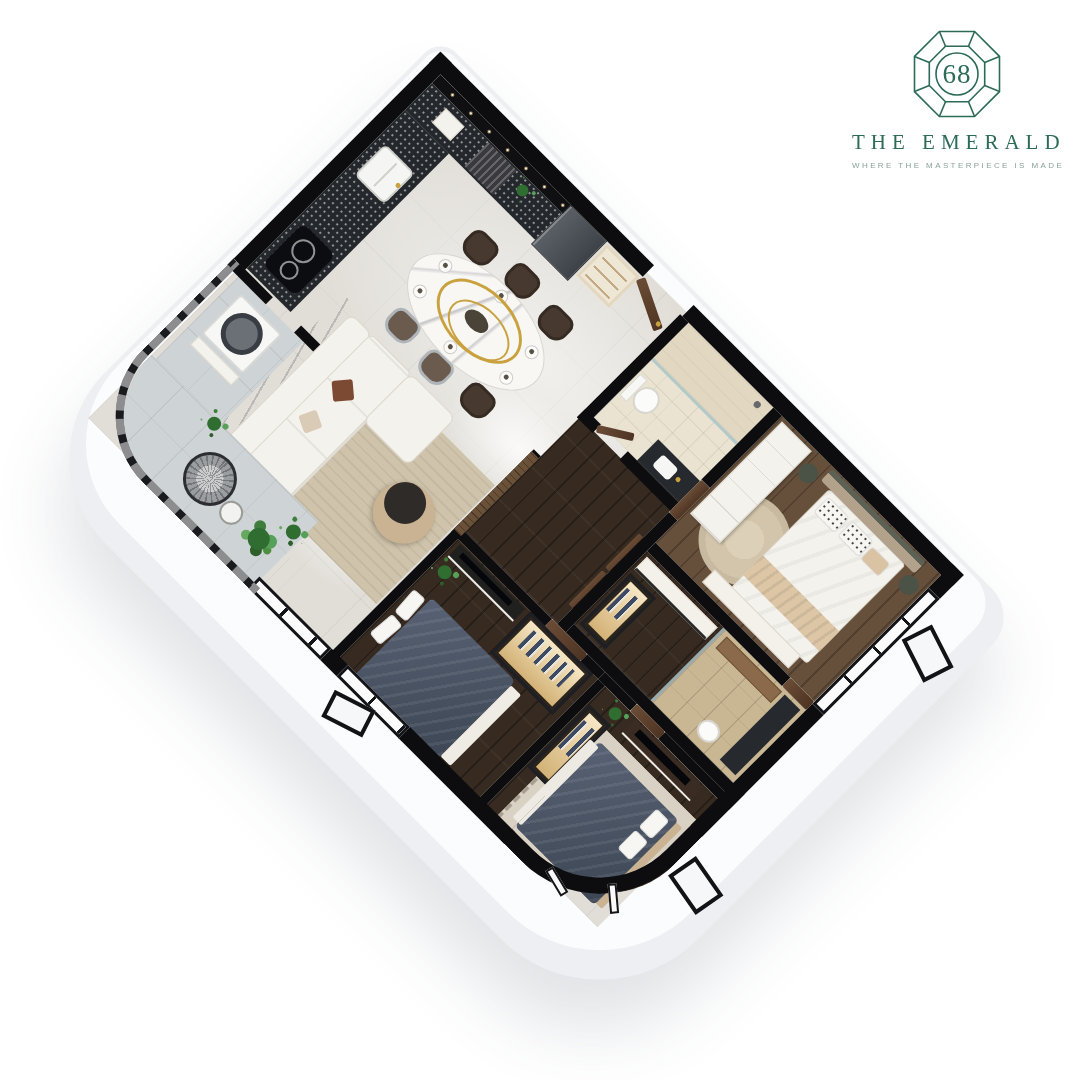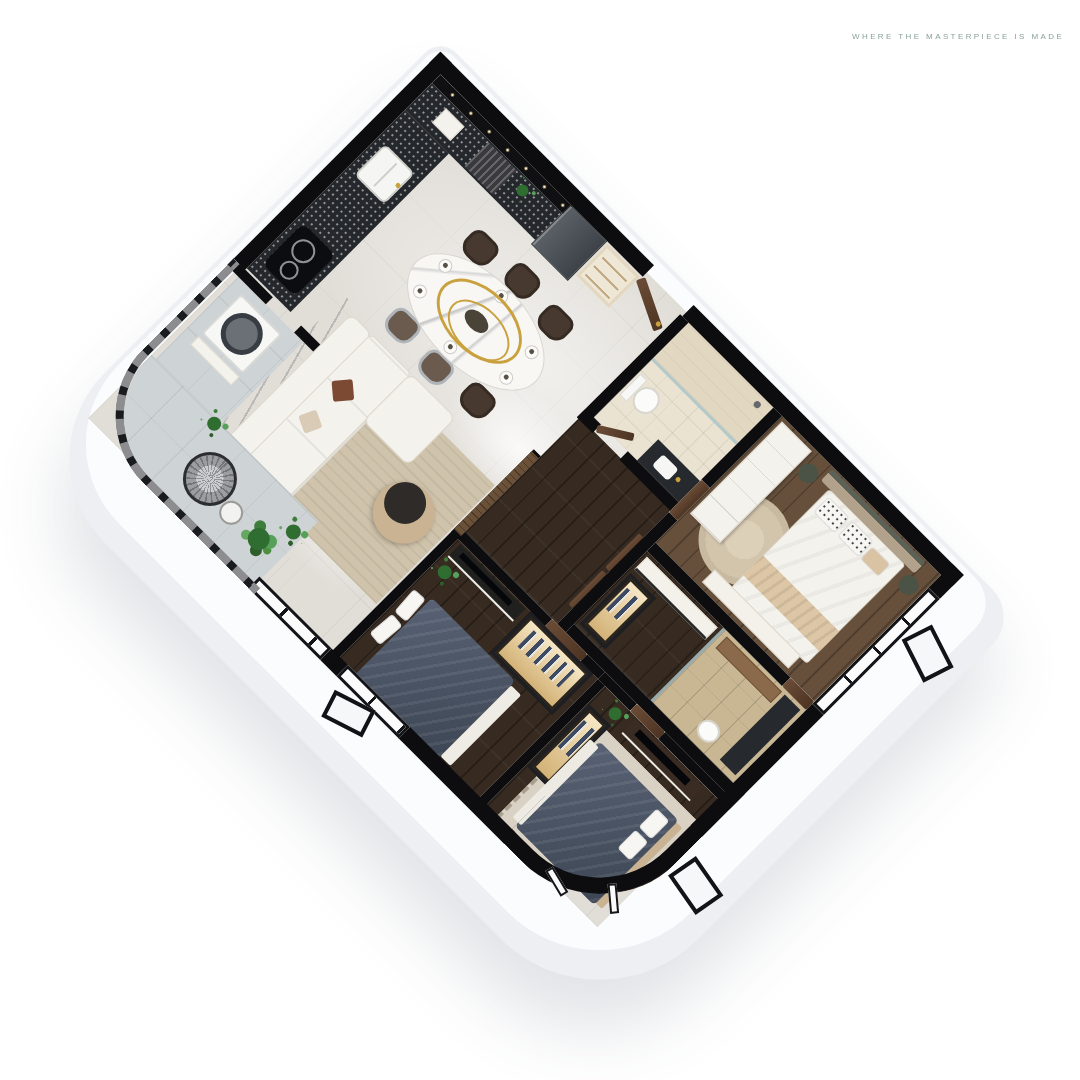--- a/index.html
+++ b/index.html
@@ -122,20 +122,37 @@
   .chair-light{background:#6b5a4e;border:3px solid #aeb4b8;border-radius:10px 10px 13px 13px;box-sizing:border-box;}
   .plate{background:#fcfbf8;border:1px solid #ccc;border-radius:50%;}
   .plate::after{content:"";position:absolute;left:3px;top:3px;width:5px;height:5px;border-radius:50%;background:#575247;}
 </style>
 </head>
 <body>
 
 <div class="page">
 
   <div class="logo">
+    <div class="gem">
+      <svg viewBox="0 0 96 96" fill="none" stroke="#2c6b55" stroke-width="1.6">
+        <polygon points="90.5,30.4 65.6,5.5 30.4,5.5 5.5,30.4 5.5,65.6 30.4,90.5 65.6,90.5 90.5,65.6"></polygon>
+        <polygon points="75.7,36.5 59.5,20.3 36.5,20.3 20.3,36.5 20.3,59.5 36.5,75.7 59.5,75.7 75.7,59.5"></polygon>
+        <line x1="90.5" y1="30.4" x2="75.7" y2="36.5"></line>
+          <line x1="65.6" y1="5.5" x2="59.5" y2="20.3"></line>
+        <line x1="30.4" y1="5.5" x2="36.5" y2="20.3"></line>
+          <line x1="5.5" y1="30.4" x2="20.3" y2="36.5"></line>
+        <line x1="5.5" y1="65.6" x2="20.3" y2="59.5"></line>
+          <line x1="30.4" y1="90.5" x2="36.5" y2="75.7"></line>
+        <line x1="65.6" y1="90.5" x2="59.5" y2="75.7"></line>
+          <line x1="90.5" y1="65.6" x2="75.7" y2="59.5"></line>
+        <circle cx="48" cy="48" r="21"></circle>
+      </svg>
+      <div class="gem-num">68</div>
+    </div>
+    <div class="brand-name">THE EMERALD</div>
     <div class="brand-tagline">WHERE THE MASTERPIECE IS MADE</div>
   </div>
 
   <div class="slab slab2"></div>
   <div class="slab slab1"></div>
 
   <div class="plan">
 
     <div class="base-floor"></div>
     <div class="sheen" style="left:250px;top:170px;width:170px;height:110px;"></div>

